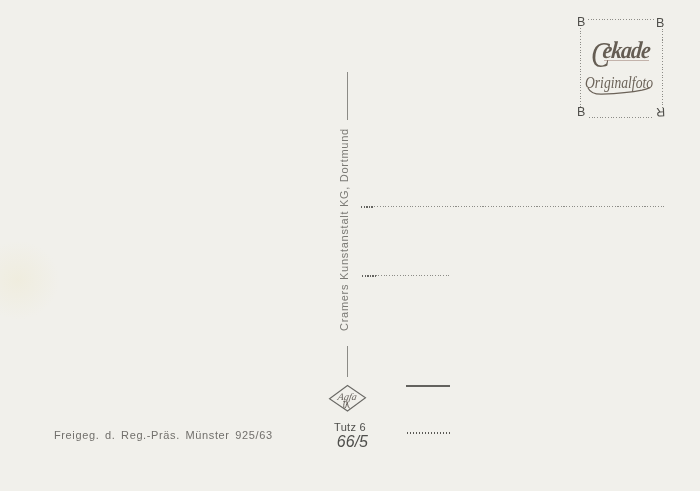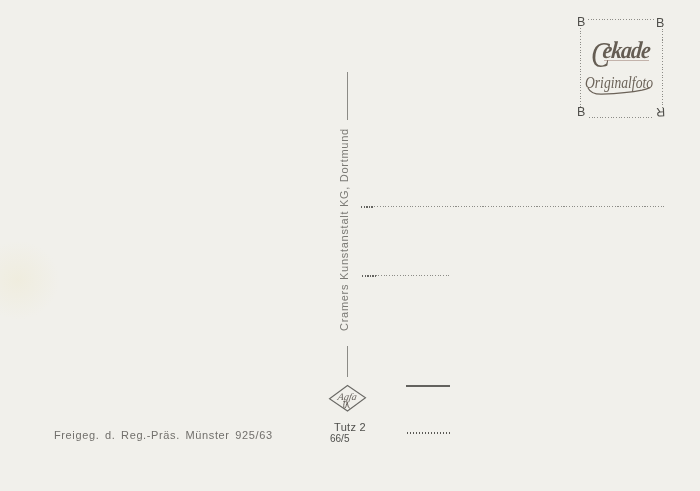--- a/index.html
+++ b/index.html
@@ -42,20 +42,20 @@
   <div class="abs" style="left:361px;top:205.5px;width:13px;height:2px;background:repeating-linear-gradient(to right,#64635f 0 1.4px,rgba(0,0,0,0) 1.4px 2.6px);"></div>
   <div class="abs dotx" style="left:362px;top:275px;width:88px;height:1.4px;"></div>
   <div class="abs" style="left:362px;top:274.5px;width:14px;height:2px;background:repeating-linear-gradient(to right,#64635f 0 1.4px,rgba(0,0,0,0) 1.4px 2.6px);"></div>
 
   <svg class="abs" style="left:328px;top:382px;" width="40" height="36" viewBox="0 0 40 36">
     <polygon points="19.5,3.5 37.5,15.8 19.5,29 1.5,16.8" fill="none" stroke="#6a6965" stroke-width="1.1"></polygon>
     <text x="12.5" y="18" font-family="Liberation Serif" font-style="italic" font-size="10" fill="#6a6560" transform="skewX(-10)">Agfa</text>
     <path d="M16.8,18.5 C15.6,22.5 15.2,25.5 16.4,26.2 C17.7,26.9 18.4,22.8 19.2,19.8 C19.7,22.8 20.1,26 21.8,26.2" fill="none" stroke="#6a6560" stroke-width="1"></path>
   </svg>
 
-  <div class="abs" style="left:330px;top:421px;width:40px;text-align:center;font-size:11px;color:#4f4f4c;letter-spacing:.3px;">Tutz 2</div>
-  <div class="abs" style="left:330px;top:432.5px;width:38px;text-align:left;font-size:10px;color:#4f4f4c;">66/5</div>
+  <div class="abs" style="left:330px;top:421px;width:40px;text-align:center;font-size:11px;color:#4f4f4c;letter-spacing:.3px;">Tutz 6</div>
+  <div class="abs" style="left:330px;top:432.5px;width:38px;text-align:right;font-size:16px;color:#4f4f4c;font-style:italic;">66/5</div>
 
   <div class="abs" style="left:406px;top:385px;width:44px;height:1.5px;background:#63625e;"></div>
   <div class="abs" style="left:407px;top:432px;width:43px;height:1.5px;background:repeating-linear-gradient(to right,#5a5955 0 1.4px,rgba(0,0,0,0) 1.4px 3px);"></div>
 
   <div class="abs" style="left:54px;top:429px;font-size:11px;color:#716f6b;letter-spacing:.62px;word-spacing:2px;">Freigeg. d. Reg.-Präs. Münster 925/63</div>
 </div>
 
 </body></html>

